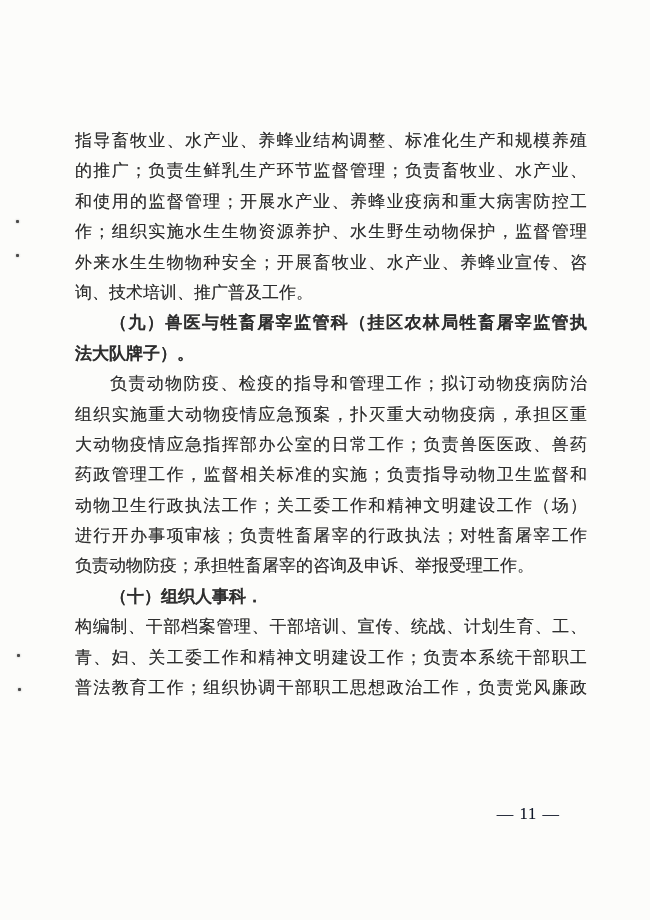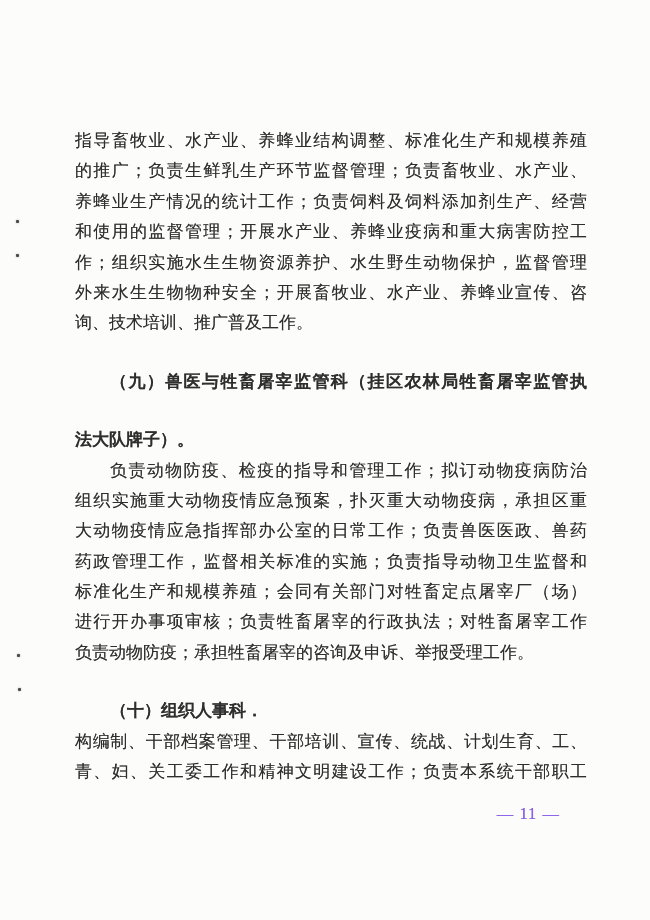--- a/index.html
+++ b/index.html
@@ -32,64 +32,63 @@
   .line.justify {
     text-align: justify;
     text-align-last: justify;
     text-justify: inter-character;
   }
   .line.indent {
     padding-left: 35px;
   }
   .line.bold {
     font-weight: bold;
-    margin-top: 28px;
   }
   .page-number {
     position: absolute;
     top: 804px;
     right: 90px;
     font-size: 16.5px;
     letter-spacing: 1px;
-    color: #8b5cf6;
+    color: #0f172a;
     text-shadow: 0 0 0.5px rgba(45,45,45,0.5);
   }
   .scan-mark {
     position: absolute;
     width: 3px;
     height: 3px;
     background: #4a4a4a;
     border-radius: 1px;
     box-shadow: 0 0 2px rgba(60,60,60,0.45);
   }
 </style>
 </head>
 <body>
 
 <div class="page">
   <div class="text-block" id="text-block">
       <div class="line justify">指导畜牧业、水产业、养蜂业结构调整、标准化生产和规模养殖</div>
       <div class="line justify">的推广；负责生鲜乳生产环节监督管理；负责畜牧业、水产业、</div>
-      <div class="line justify">养蜂业生产情况的统计工作；负责饲料及饲料添加剂生产、经营</div>
       <div class="line justify">和使用的监督管理；开展水产业、养蜂业疫病和重大病害防控工</div>
       <div class="line justify">作；组织实施水生生物资源养护、水生野生动物保护，监督管理</div>
       <div class="line justify">外来水生生物物种安全；开展畜牧业、水产业、养蜂业宣传、咨</div>
       <div class="line">询、技术培训、推广普及工作。</div>
       <div class="line justify indent bold">（九）兽医与牲畜屠宰监管科（挂区农林局牲畜屠宰监管执</div>
       <div class="line bold">法大队牌子）。</div>
       <div class="line justify indent">负责动物防疫、检疫的指导和管理工作；拟订动物疫病防治</div>
       <div class="line justify">组织实施重大动物疫情应急预案，扑灭重大动物疫病，承担区重</div>
       <div class="line justify">大动物疫情应急指挥部办公室的日常工作；负责兽医医政、兽药</div>
       <div class="line justify">药政管理工作，监督相关标准的实施；负责指导动物卫生监督和</div>
-      <div class="line justify">标准化生产和规模养殖；会同有关部门对牲畜定点屠宰厂（场）</div>
+      <div class="line justify">动物卫生行政执法工作；关工委工作和精神文明建设工作（场）</div>
       <div class="line justify">进行开办事项审核；负责牲畜屠宰的行政执法；对牲畜屠宰工作</div>
       <div class="line">负责动物防疫；承担牲畜屠宰的咨询及申诉、举报受理工作。</div>
       <div class="line indent bold">（十）组织人事科．</div>
       <div class="line justify">构编制、干部档案管理、干部培训、宣传、统战、计划生育、工、</div>
       <div class="line justify">青、妇、关工委工作和精神文明建设工作；负责本系统干部职工</div>
+      <div class="line justify">普法教育工作；组织协调干部职工思想政治工作，负责党风廉政</div>
     </div>
   <div class="page-number">— 11 —</div>
   <div id="marks-layer">
       <div class="scan-mark" style="left: 16px; top: 220px;"></div>
       <div class="scan-mark" style="left: 16px; top: 254px;"></div>
       <div class="scan-mark" style="left: 17px; top: 654px;"></div>
       <div class="scan-mark" style="left: 18px; top: 688px;"></div>
     </div>
 </div>
 

